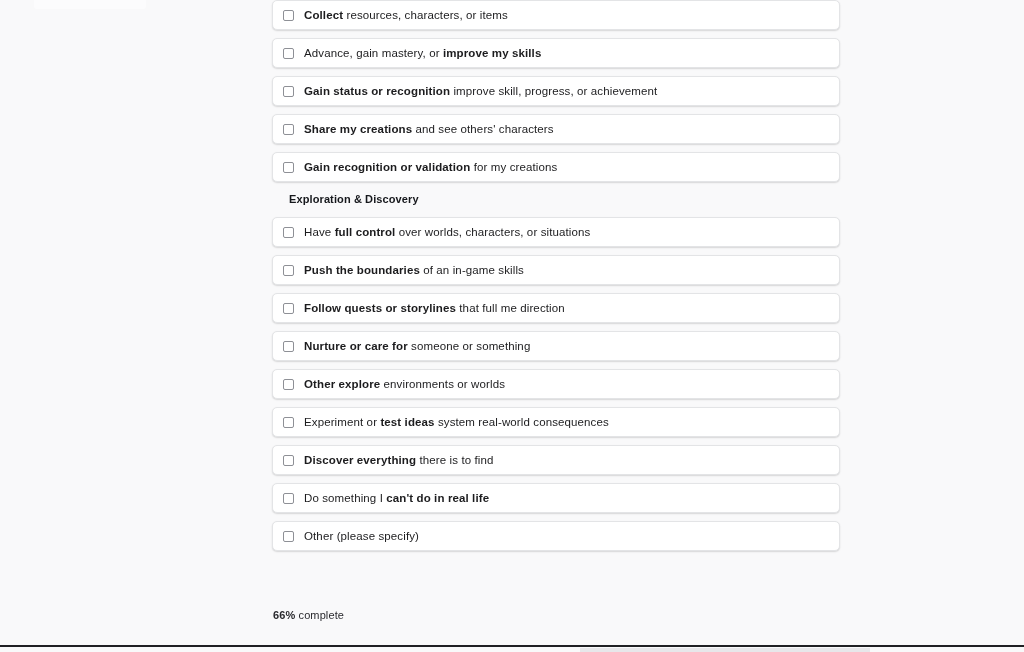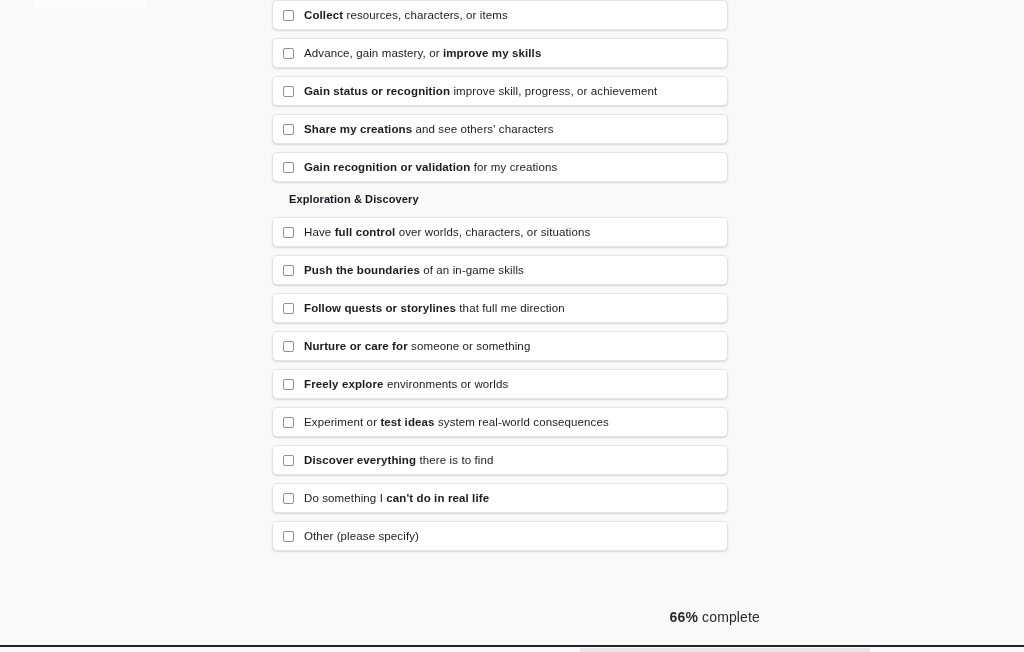--- a/index.html
+++ b/index.html
@@ -30,21 +30,21 @@
 
   #survey-form {
     position: absolute;
     left: 272px;
     top: 0px;
     width: 488px;
   }
 
   .option-row {
     box-sizing: border-box;
-    width: 456px;
+    width: 568px;
     height: 30px;
     margin-bottom: 8px;
     background: #ffffff;
     border: 1px solid #e3e4e6;
     border-radius: 5px;
     box-shadow: 0 1px 2px rgba(16, 18, 24, 0.10), 0 1px 1px rgba(16,18,24,0.05);
     display: flex;
     align-items: center;
     padding-left: 10px;
     cursor: pointer;
@@ -80,25 +80,24 @@
     font-size: 11px;
     font-weight: bold;
     color: #16181c;
     margin: 11px 0 12px 1px;
     letter-spacing: 0.01em;
     padding-left: 16px;
   }
 
   #progress-text {
     margin-top: 58px;
-    font-size: 14px;
+    font-size: 11px;
     color: #2a2a2e;
     margin-left: 1px;
     letter-spacing: 0.01em;
-    text-align: right;
   }
   #progress-text b { font-weight: bold; }
 
   #bottom-rule {
     position: absolute;
     left: 0;
     top: 645px;
     width: 1024px;
     height: 2px;
     background: #1f2023;
@@ -151,21 +150,21 @@
     <div class="option-row">
       <div class="checkbox"></div>
       <span class="option-label"><span></span><b>Follow quests or storylines</b><span> that full me direction</span></span>
     </div>
     <div class="option-row">
       <div class="checkbox"></div>
       <span class="option-label"><span></span><b>Nurture or care for</b><span> someone or something</span></span>
     </div>
     <div class="option-row">
       <div class="checkbox"></div>
-      <span class="option-label"><span></span><b>Freely explore</b><span> environments or worlds</span></span>
+      <span class="option-label"><span></span><b>Other explore</b><span> environments or worlds</span></span>
     </div>
     <div class="option-row">
       <div class="checkbox"></div>
       <span class="option-label"><span>Experiment or </span><b>test ideas</b><span> system real-world consequences</span></span>
     </div>
     <div class="option-row">
       <div class="checkbox"></div>
       <span class="option-label"><span></span><b>Discover everything</b><span> there is to find</span></span>
     </div>
     <div class="option-row">

